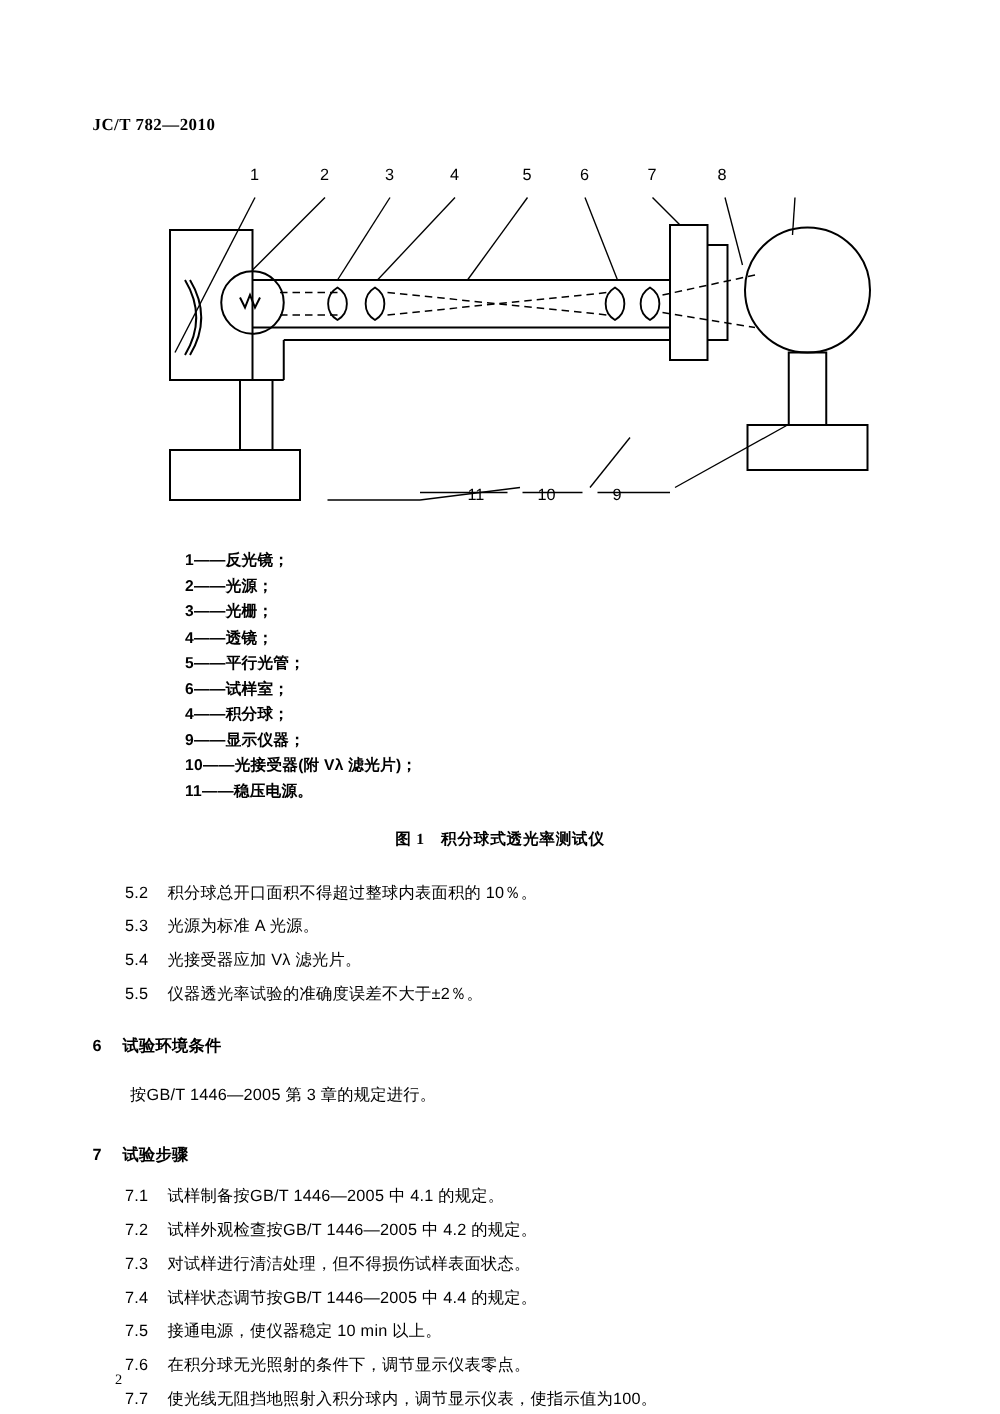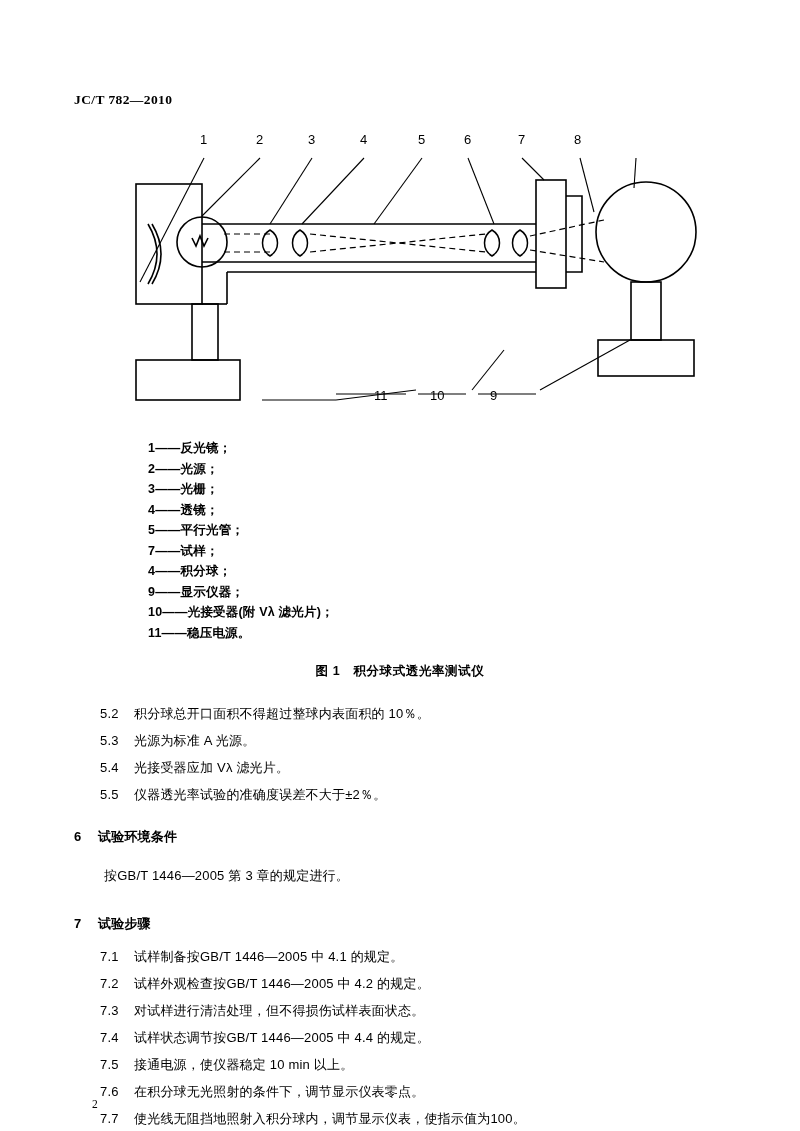--- a/index.html
+++ b/index.html
@@ -53,21 +53,21 @@
     letter-spacing: 0.2px;
   }
   .legend div { white-space: nowrap; }
 
   .fig-caption {
     position: absolute;
     left: 0;
     top: 663px;
     width: 800px;
     text-align: center;
-    font-family: Liberation Sans, sans-serif;
+    font-family: Liberation Serif, serif;
     font-size: 12.5px;
     font-weight: bold;
     letter-spacing: 0.6px;
   }
 
   
   .body-block {
     position: absolute;
     left: 74px;
     top: 700px;
@@ -218,21 +218,21 @@
       </g>
     </svg>
   </div>
 
   <div class="legend">
     <div>1——反光镜；</div>
     <div>2——光源；</div>
     <div>3——光栅；</div>
     <div>4——透镜；</div>
     <div>5——平行光管；</div>
-    <div>7——试样；</div>
+    <div>6——试样室；</div>
     <div>4——积分球；</div>
     <div>9——显示仪器；</div>
     <div>10——光接受器(附 Vλ 滤光片)；</div>
     <div>11——稳压电源。</div>
   </div>
 
   <div class="fig-caption">图 1　积分球式透光率测试仪</div>
 
   <div class="body-block">
 

